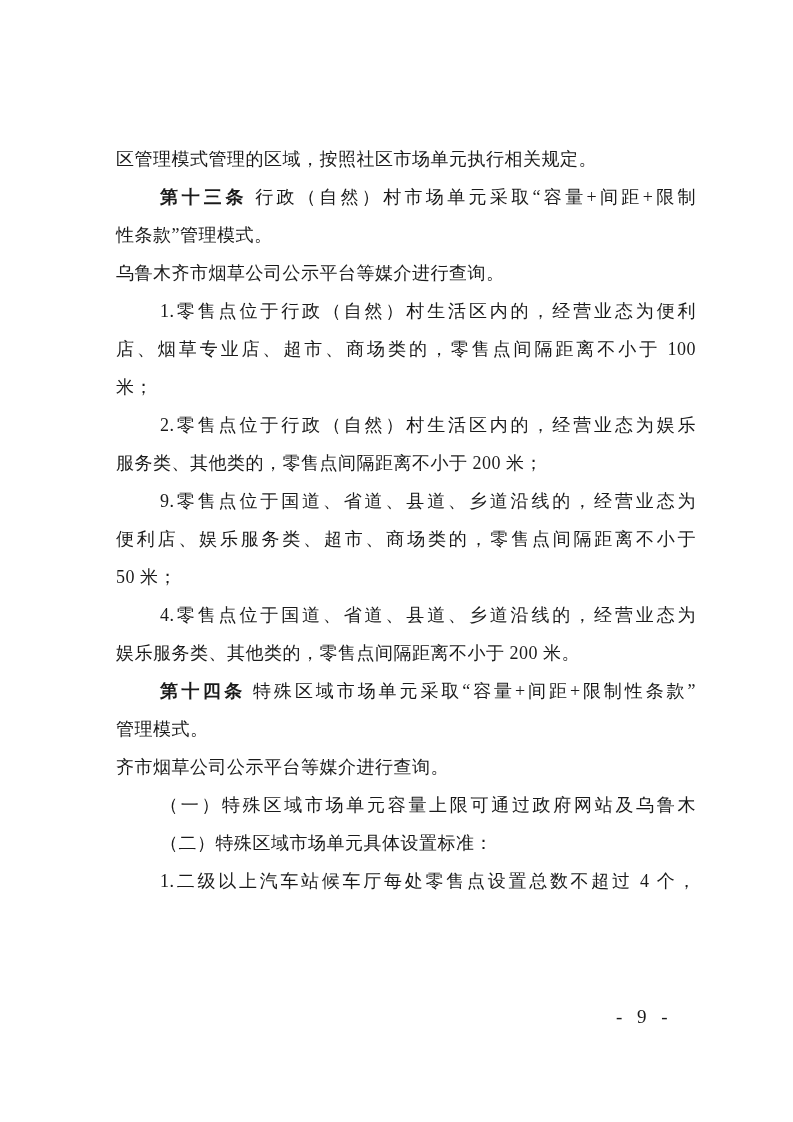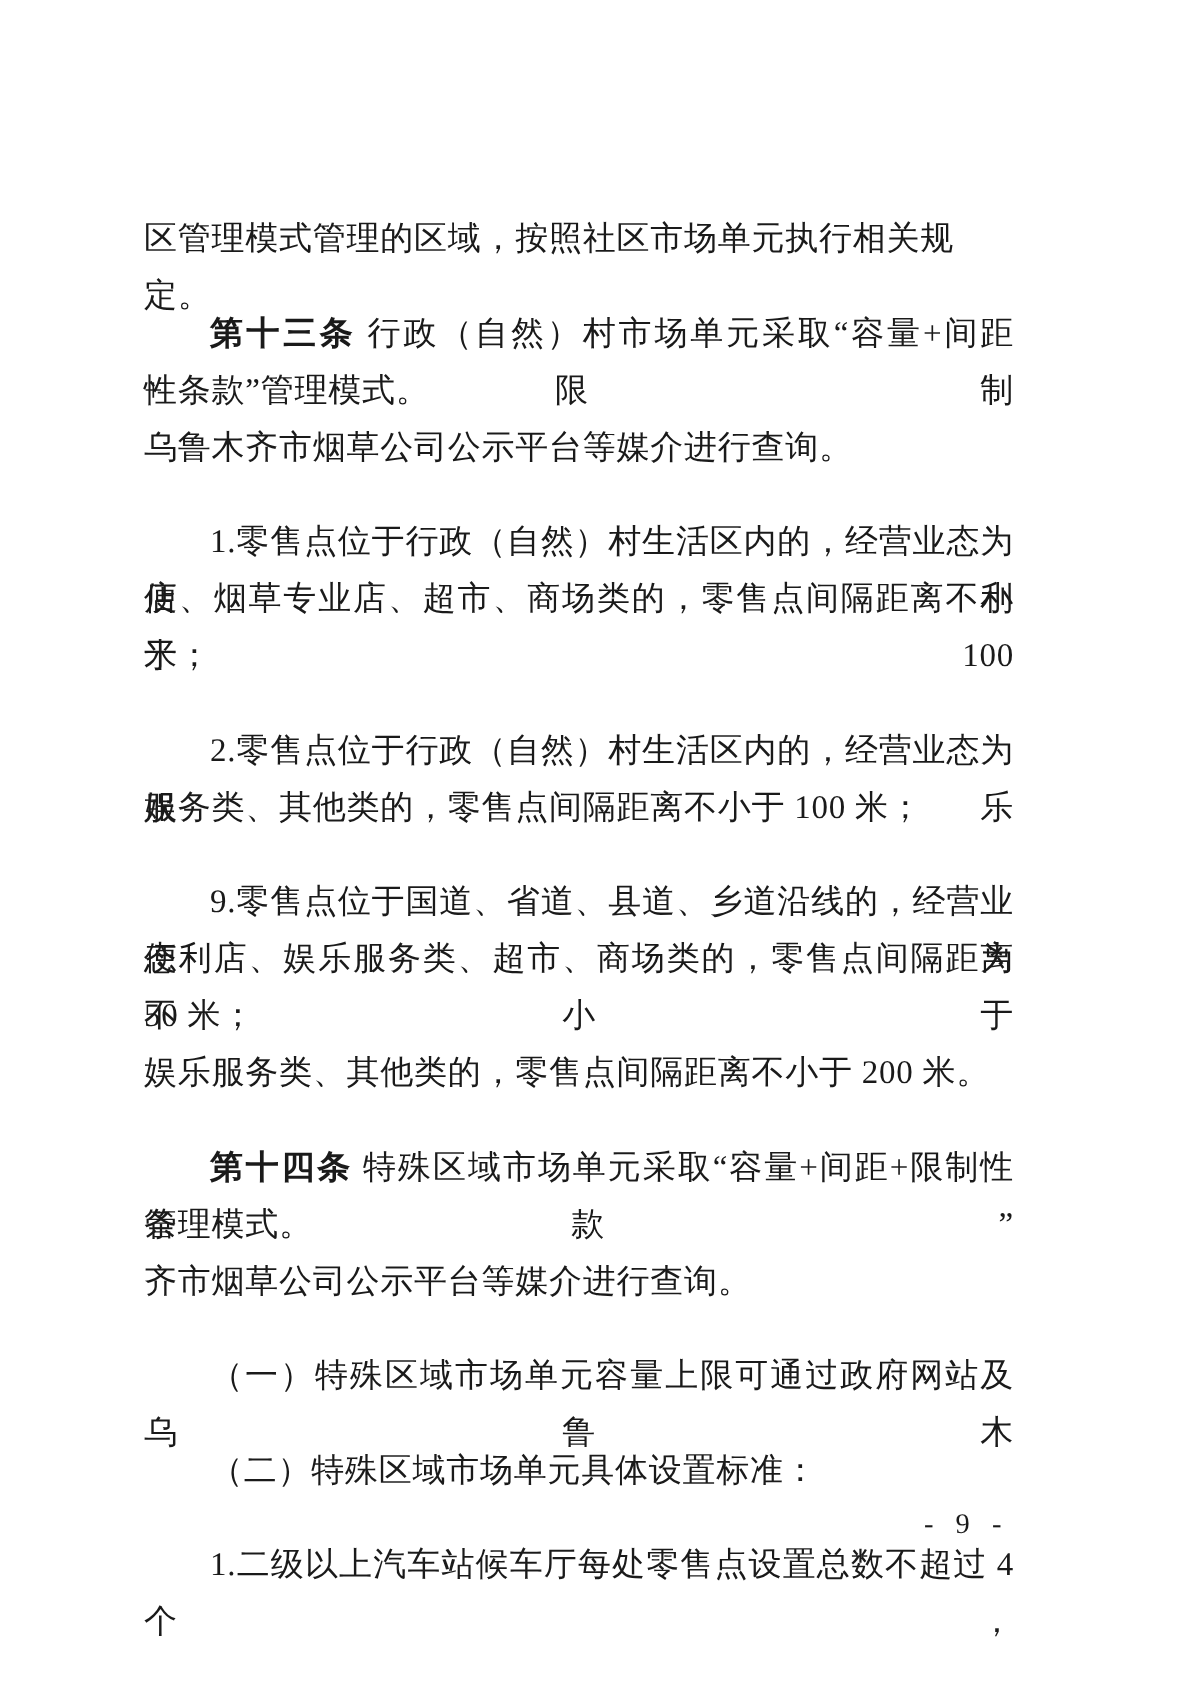--- a/index.html
+++ b/index.html
@@ -10,40 +10,39 @@
   }
   .page {
     position: relative;
     width: 793px;
     height: 1122px;
     background: #ffffff;
     overflow: hidden;
   }
   .doc-body {
     position: absolute;
-    left: 96px;
+    left: 116px;
     top: 140px;
     width: 580px;
-    font-size: 22px;
+    font-size: 18px;
     line-height: 38px;
     color: #1a1a1a;
     letter-spacing: 0.5px;
   }
   .line {
     height: 38px;
     text-align: left;
   }
   .line.just {
     text-align: justify;
     text-align-last: justify;
     text-justify: inter-character;
   }
   .line.indent {
     text-indent: 44px;
-    margin-top: 25px;
   }
   .b {
     font-weight: 700;
     font-family: "Liberation Sans", "DejaVu Sans", sans-serif;
     letter-spacing: 1px;
   }
   .footer-pagenum {
     position: absolute;
     left: 616px;
     top: 1006px;
@@ -59,24 +58,25 @@
 <div class="page">
   <div class="doc-body">
       <div class="line"><span>区管理模式管理的区域，按照社区市场单元执行相关规定。</span></div>
       <div class="line indent just"><span class="b">第十三条</span><span> 行政（自然）村市场单元采取“容量+间距+限制</span></div>
       <div class="line"><span>性条款”管理模式。</span></div>
       <div class="line"><span>乌鲁木齐市烟草公司公示平台等媒介进行查询。</span></div>
       <div class="line indent just"><span>1.零售点位于行政（自然）村生活区内的，经营业态为便利</span></div>
       <div class="line just"><span>店、烟草专业店、超市、商场类的，零售点间隔距离不小于 100</span></div>
       <div class="line"><span>米；</span></div>
       <div class="line indent just"><span>2.零售点位于行政（自然）村生活区内的，经营业态为娱乐</span></div>
-      <div class="line"><span>服务类、其他类的，零售点间隔距离不小于 100 米；</span></div>
+      <div class="line"><span>服务类、其他类的，零售点间隔距离不小于 200 米；</span></div>
       <div class="line indent just"><span>9.零售点位于国道、省道、县道、乡道沿线的，经营业态为</span></div>
       <div class="line just"><span>便利店、娱乐服务类、超市、商场类的，零售点间隔距离不小于</span></div>
       <div class="line"><span>50 米；</span></div>
+      <div class="line indent just"><span>4.零售点位于国道、省道、县道、乡道沿线的，经营业态为</span></div>
       <div class="line"><span>娱乐服务类、其他类的，零售点间隔距离不小于 200 米。</span></div>
       <div class="line indent just"><span class="b">第十四条</span><span> 特殊区域市场单元采取“容量+间距+限制性条款”</span></div>
       <div class="line"><span>管理模式。</span></div>
       <div class="line"><span>齐市烟草公司公示平台等媒介进行查询。</span></div>
       <div class="line indent just"><span>（一）特殊区域市场单元容量上限可通过政府网站及乌鲁木</span></div>
       <div class="line indent"><span>（二）特殊区域市场单元具体设置标准：</span></div>
       <div class="line indent just"><span>1.二级以上汽车站候车厅每处零售点设置总数不超过 4 个，</span></div>
     </div>
   <div class="footer-pagenum">- 9 -</div>
 </div>

